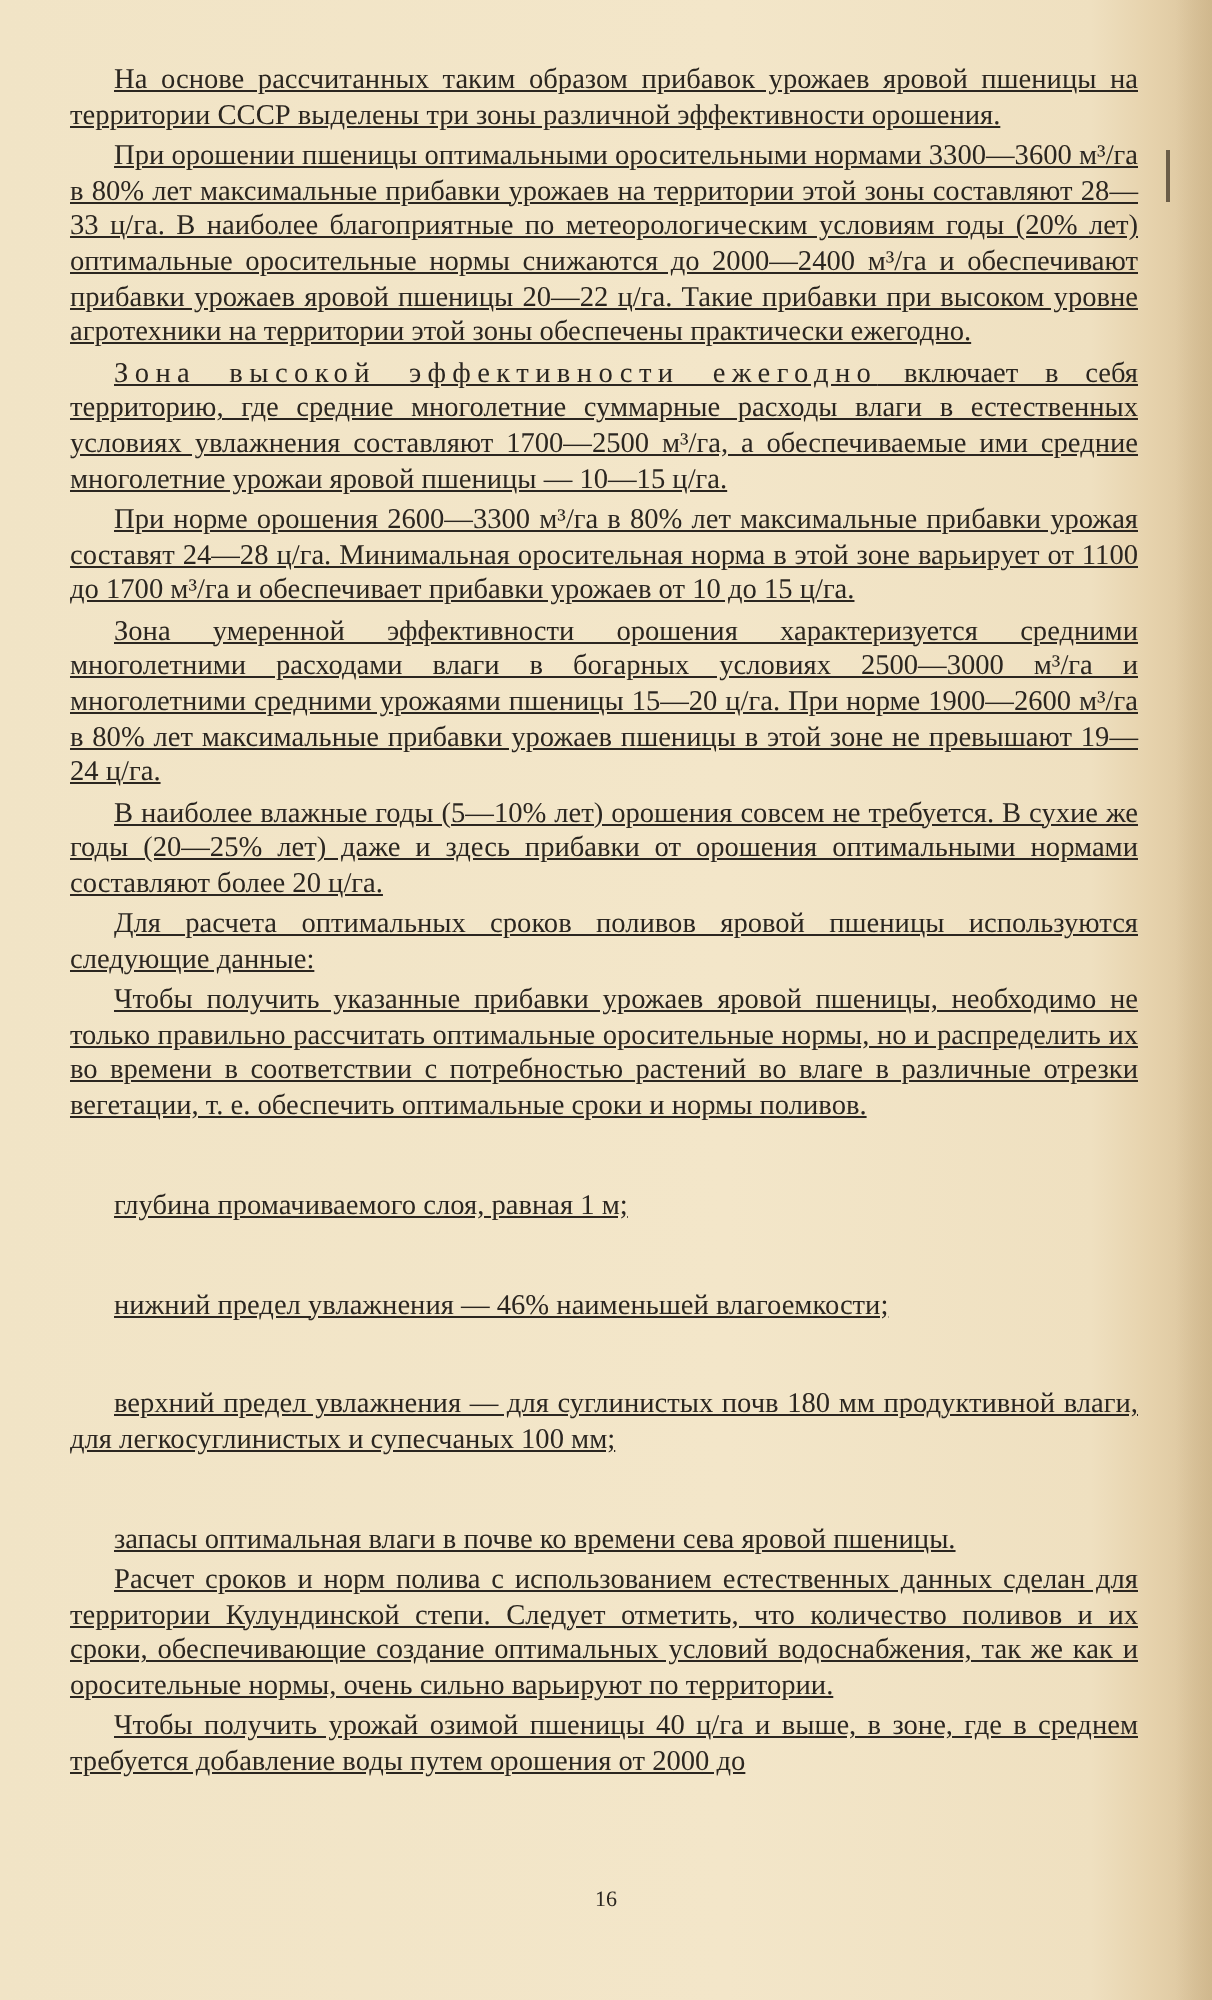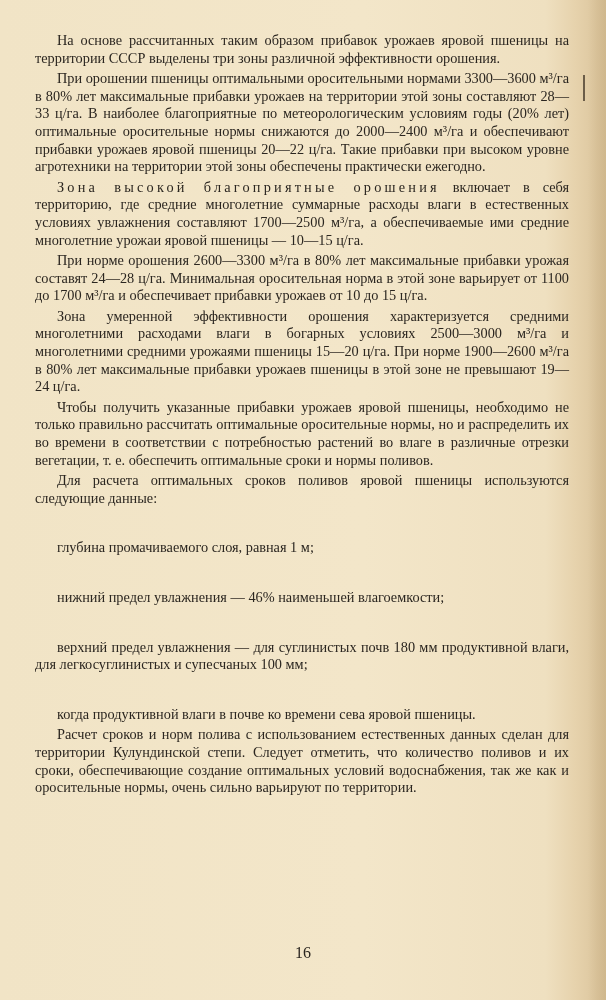--- a/index.html
+++ b/index.html
@@ -7,47 +7,49 @@
     width: 606px; height: 1000px; overflow: hidden;
     background: linear-gradient(to right, #f1e4c6 0%, #f3e6c9 60%, #efe0c0 90%, #e6d2ac 95%, #d9c29a 100%);
     position: relative;
   }
   .page {
     position: absolute; left: 35px; top: 32px; width: 534px;
     font-family: "Liberation Serif", serif;
     font-size: 14.3px; line-height: 17.7px; color: #2b2620;
     text-align: justify;
   }
-  .page p { margin: 0 0 2.5px 0; text-indent: 22px; }
+  .page p { margin: 0 0 2.5px 0; text-indent: 22px; text-decoration: underline; }
   .page p.item { text-indent: 22px; margin-top: 32px; }
   .spaced { letter-spacing: 3.2px; }
   .pagenum {
     position: absolute; top: 944px; left: 0; width: 606px; text-align: center;
-    font-family: "Liberation Serif", serif; font-size: 16px; color: #2b2620;
+    font-family: "Liberation Serif", serif; font-size: 11px; color: #2b2620;
   }
   .edge {
     position: absolute; right: 0; top: 0; width: 18px; height: 1000px;
     background: linear-gradient(to right, rgba(200,175,130,0) 0%, rgba(200,175,130,0.55) 100%);
   }
   .mark { position: absolute; left: 583px; top: 75px; width: 2px; height: 26px; background: #6b5d48; }
 </style>
 </head>
 <body>
 
 <div class="edge"></div>
 <div class="mark"></div>
 
 <div class="page">
   <p>На основе рассчитанных таким образом прибавок урожаев яровой пшеницы на территории СССР выделены три зоны различной эффективности орошения.</p>
   <p>При орошении пшеницы оптимальными оросительными нормами 3300—3600 м³/га в 80% лет максимальные прибавки урожаев на территории этой зоны составляют 28—33 ц/га. В наиболее благоприятные по метеорологическим условиям годы (20% лет) оптимальные оросительные нормы снижаются до 2000—2400 м³/га и обеспечивают прибавки урожаев яровой пшеницы 20—22 ц/га. Такие прибавки при высоком уровне агротехники на территории этой зоны обеспечены практически ежегодно.</p>
-  <p><span class="spaced">Зона высокой благоприятные орошения</span><span> включает в себя территорию, где средние многолетние суммарные расходы влаги в естественных условиях увлажнения составляют 1700—2500 м³/га, а обеспечиваемые ими средние многолетние урожаи яровой пшеницы — 10—15 ц/га.</span></p>
+  <p><span class="spaced">Зона высокой эффективности ежегодно</span><span> включает в себя территорию, где средние многолетние суммарные расходы влаги в естественных условиях увлажнения составляют 1700—2500 м³/га, а обеспечиваемые ими средние многолетние урожаи яровой пшеницы — 10—15 ц/га.</span></p>
   <p>При норме орошения 2600—3300 м³/га в 80% лет максимальные прибавки урожая составят 24—28 ц/га. Минимальная оросительная норма в этой зоне варьирует от 1100 до 1700 м³/га и обеспечивает прибавки урожаев от 10 до 15 ц/га.</p>
   <p>Зона умеренной эффективности орошения характеризуется средними многолетними расходами влаги в богарных условиях 2500—3000 м³/га и многолетними средними урожаями пшеницы 15—20 ц/га. При норме 1900—2600 м³/га в 80% лет максимальные прибавки урожаев пшеницы в этой зоне не превышают 19—24 ц/га.</p>
+  <p>В наиболее влажные годы (5—10% лет) орошения совсем не требуется. В сухие же годы (20—25% лет) даже и здесь прибавки от орошения оптимальными нормами составляют более 20 ц/га.</p>
+  <p>Для расчета оптимальных сроков поливов яровой пшеницы используются следующие данные:</p>
   <p>Чтобы получить указанные прибавки урожаев яровой пшеницы, необходимо не только правильно рассчитать оптимальные оросительные нормы, но и распределить их во времени в соответствии с потребностью растений во влаге в различные отрезки вегетации, т. е. обеспечить оптимальные сроки и нормы поливов.</p>
-  <p>Для расчета оптимальных сроков поливов яровой пшеницы используются следующие данные:</p>
   <p class="item">глубина промачиваемого слоя, равная 1 м;</p>
   <p class="item">нижний предел увлажнения — 46% наименьшей влагоемкости;</p>
   <p class="item">верхний предел увлажнения — для суглинистых почв 180 мм продуктивной влаги, для легкосуглинистых и супесчаных 100 мм;</p>
-  <p class="item">когда продуктивной влаги в почве ко времени сева яровой пшеницы.</p>
+  <p class="item">запасы оптимальная влаги в почве ко времени сева яровой пшеницы.</p>
   <p>Расчет сроков и норм полива с использованием естественных данных сделан для территории Кулундинской степи. Следует отметить, что количество поливов и их сроки, обеспечивающие создание оптимальных условий водоснабжения, так же как и оросительные нормы, очень сильно варьируют по территории.</p>
+  <p>Чтобы получить урожай озимой пшеницы 40 ц/га и выше, в зоне, где в среднем требуется добавление воды путем орошения от 2000 до</p>
 </div>
 
 <div class="pagenum">16</div>
 
 </body></html>

